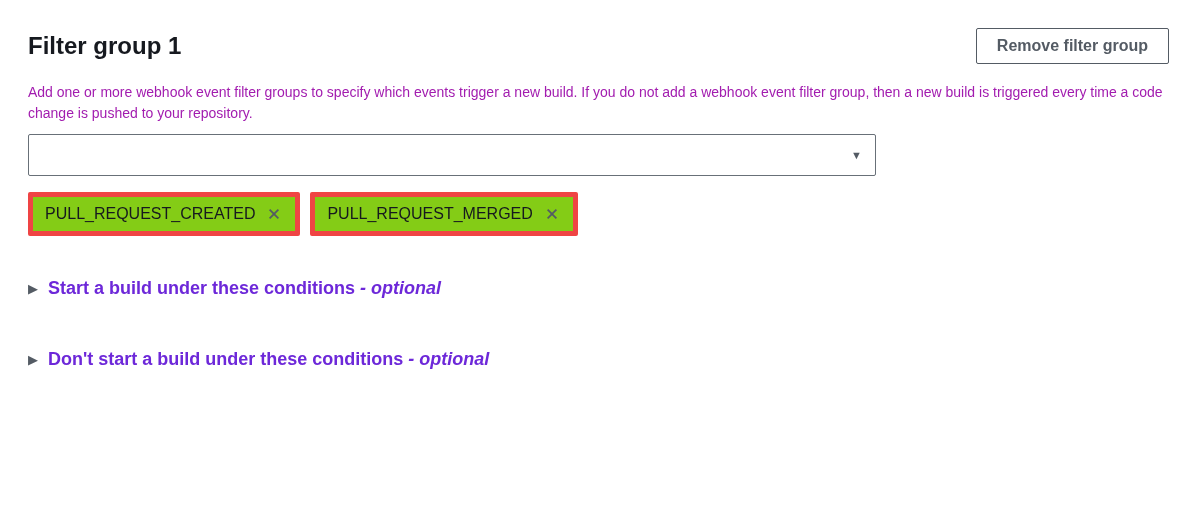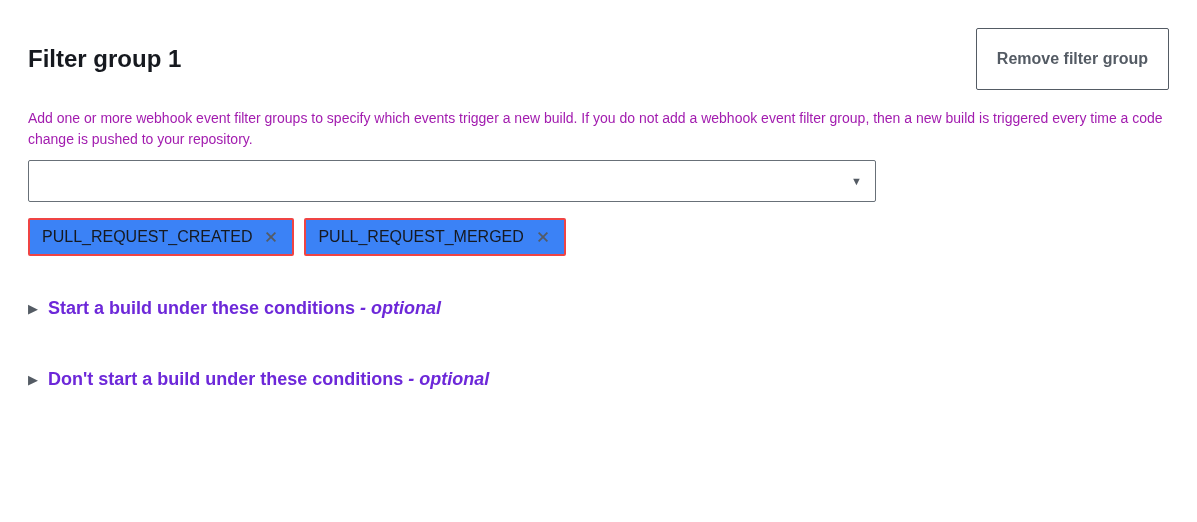--- a/index.html
+++ b/index.html
@@ -22,21 +22,21 @@
     }
     .filter-group-title {
       font-size: 24px;
       font-weight: 700;
       color: #16191f;
     }
     .remove-button {
       background: #ffffff;
       border: 1px solid #545b64;
       border-radius: 2px;
-      padding: 21px 20px;
+      padding: 8px 20px;
       font-size: 16px;
       font-weight: 700;
       color: #545b64;
       cursor: pointer;
       font-family: inherit;
     }
     .field-label {
       font-size: 16px;
       font-weight: 400;
       color: #16191f;
@@ -77,22 +77,22 @@
     }
     .tags-container {
       display: flex;
       flex-wrap: wrap;
       gap: 10px;
       margin-bottom: 32px;
     }
     .tag {
       display: inline-flex;
       align-items: flex-start;
-      background: #3b82f6;
-      border: 2px solid #ef4444;
+      background: #84cc16;
+      border: 5px solid #ef4444;
       border-radius: 2px;
       padding: 8px 12px;
       font-size: 16px;
       color: #16191f;
     }
     .tag-label {
       margin-right: 10px;
     }
     .tag-close {
       display: inline-flex;

